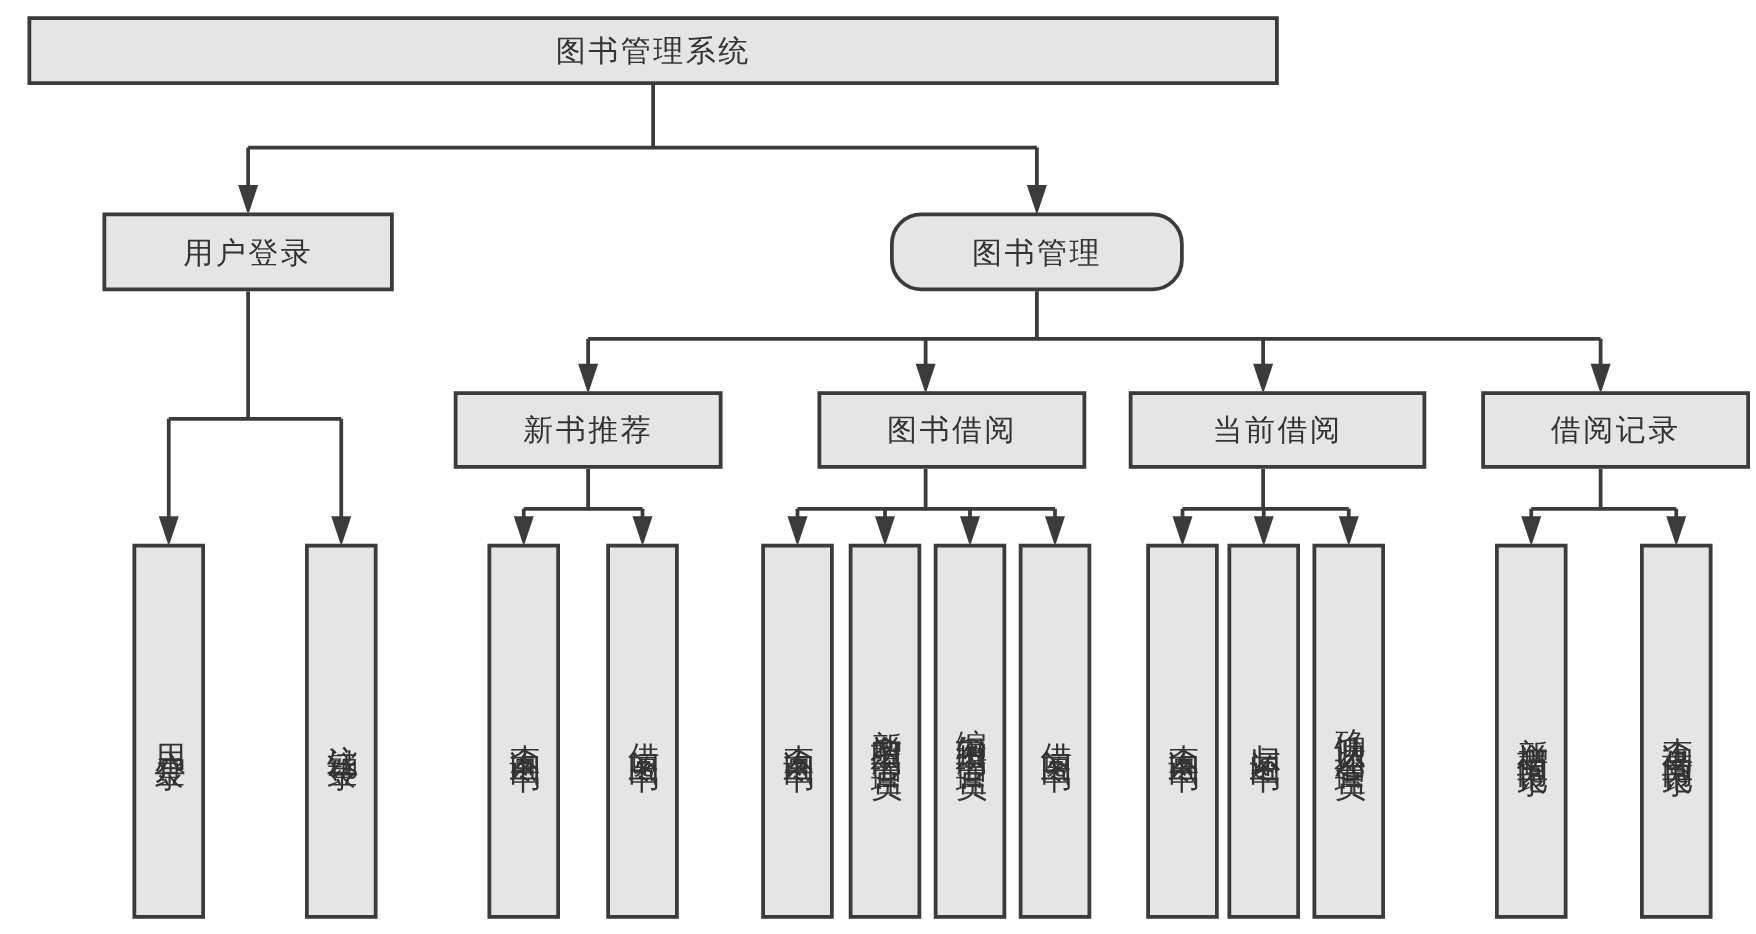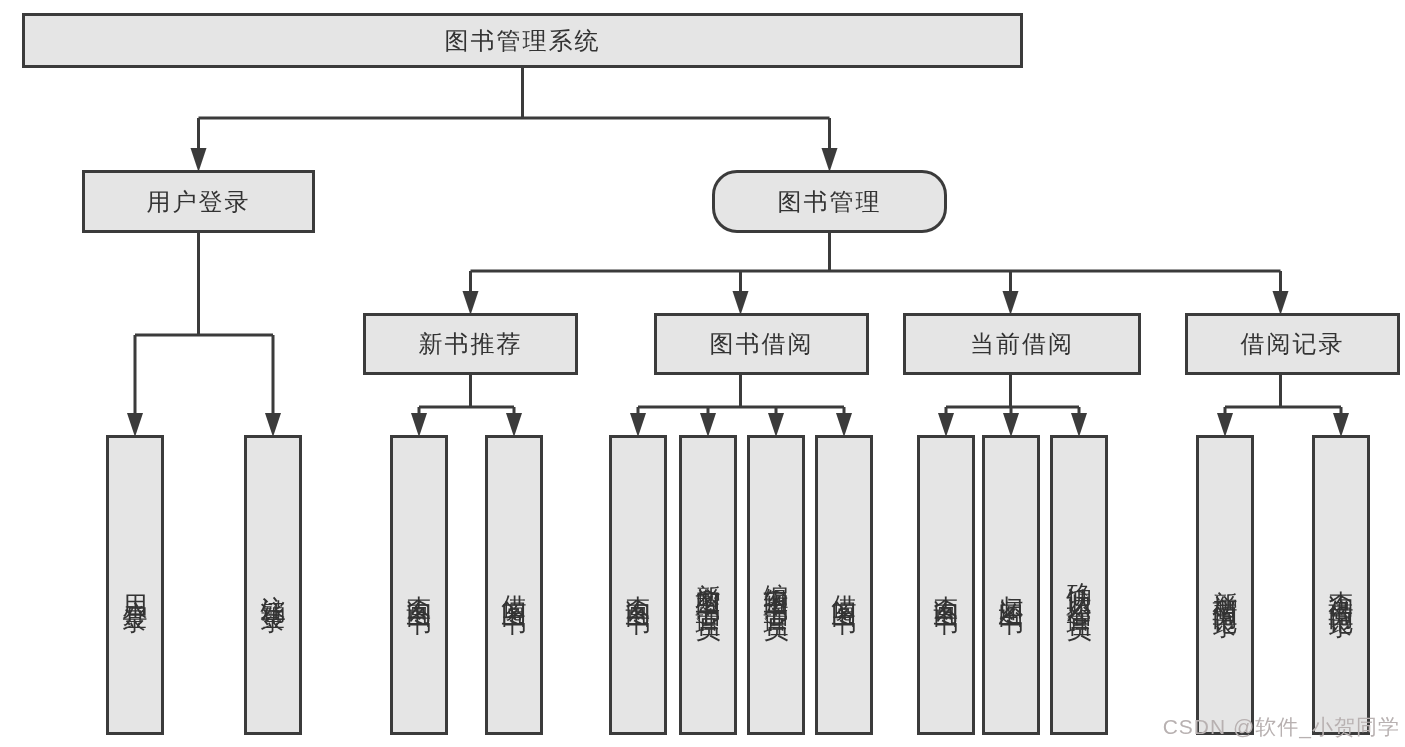--- a/index.html
+++ b/index.html
@@ -141,14 +141,13 @@
       <div class="node v" style="left: 1050px; top: 435px; width: 58px; height: 300px;">
         <span>确认归还（管理员）</span>
       </div>
       <div class="node v" style="left: 1196px; top: 435px; width: 58px; height: 300px;">
         <span>新增借阅记录</span>
       </div>
       <div class="node v" style="left: 1312px; top: 435px; width: 58px; height: 300px;">
         <span>查询借阅记录</span>
       </div>
     </div>
-  <div id="watermark">CSDN @软件_小贺同学</div>
 </div>
 
 </body></html>

